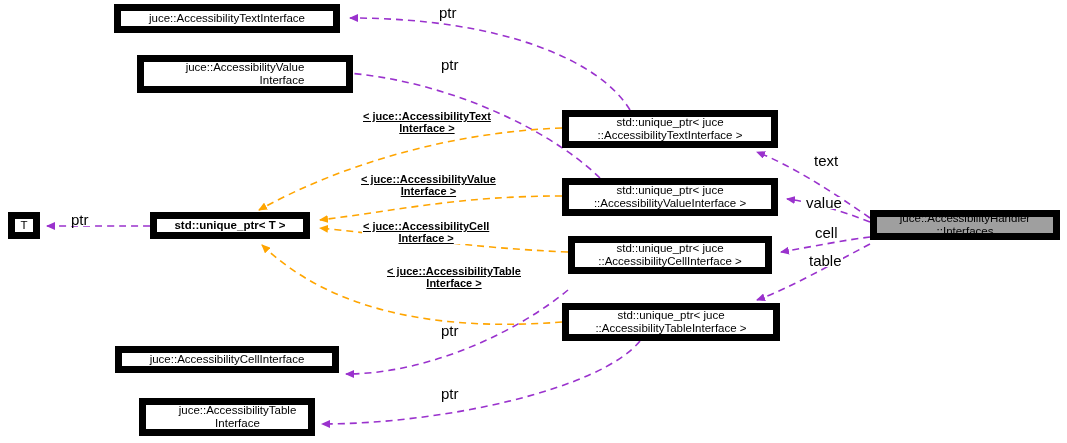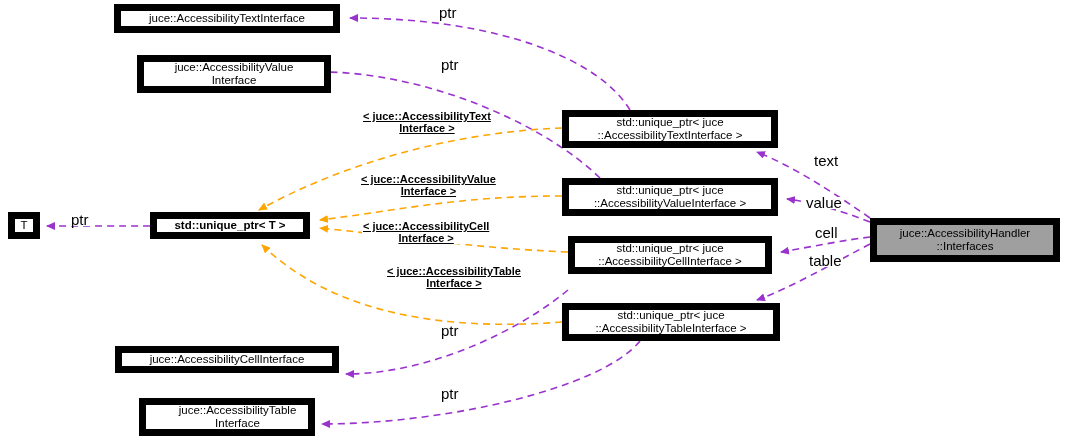--- a/index.html
+++ b/index.html
@@ -101,33 +101,33 @@
 
       <path d="M 562,196 C 460,196 400,210 320,220"></path>
 
       <path d="M 568,252 C 470,248 400,236 320,228"></path>
 
       <path d="M 562,322 C 460,330 340,320 262,245"></path>
     </g>
   </svg>
 
   <div class="node" style="left:114px;top:4px;width:226px;height:29px;">juce::AccessibilityTextInterface</div>
-  <div class="node" style="left:137px;top:55px;width:194px;height:38px;">juce::AccessibilityValue
+  <div class="node" style="left:137px;top:55px;width:216px;height:38px;text-align:right;">juce::AccessibilityValue
 Interface</div>
   <div class="node" style="left:8px;top:212px;width:32px;height:27px;">T</div>
   <div class="node" style="left:150px;top:212px;width:160px;height:27px;font-weight:bold;">std::unique_ptr&lt; T &gt;</div>
   <div class="node" style="left:562px;top:110px;width:216px;height:38px;">std::unique_ptr&lt; juce
 ::AccessibilityTextInterface &gt;</div>
   <div class="node" style="left:562px;top:178px;width:216px;height:38px;">std::unique_ptr&lt; juce
 ::AccessibilityValueInterface &gt;</div>
   <div class="node" style="left:568px;top:236px;width:204px;height:38px;">std::unique_ptr&lt; juce
 ::AccessibilityCellInterface &gt;</div>
   <div class="node" style="left:562px;top:303px;width:218px;height:38px;">std::unique_ptr&lt; juce
 ::AccessibilityTableInterface &gt;</div>
-  <div class="node highlight" style="left:870px;top:210px;width:190px;height:44px;margin-top:8px;">juce::AccessibilityHandler
+  <div class="node highlight" style="left:870px;top:210px;width:190px;height:30px;">juce::AccessibilityHandler
 ::Interfaces</div>
   <div class="node" style="left:115px;top:346px;width:224px;height:27px;text-align:right;">juce::AccessibilityCellInterface</div>
   <div class="node" style="left:139px;top:398px;width:176px;height:38px;padding-left:24px;">juce::AccessibilityTable
 Interface</div>
 
   <div class="edge-label" style="left:438px;top:7px;">ptr</div>
   <div class="edge-label" style="left:440px;top:59px;">ptr</div>
   <div class="edge-label tmpl" style="left:362px;top:110px;">&lt; juce::AccessibilityText
 Interface &gt;</div>
   <div class="edge-label tmpl" style="left:360px;top:173px;">&lt; juce::AccessibilityValue

